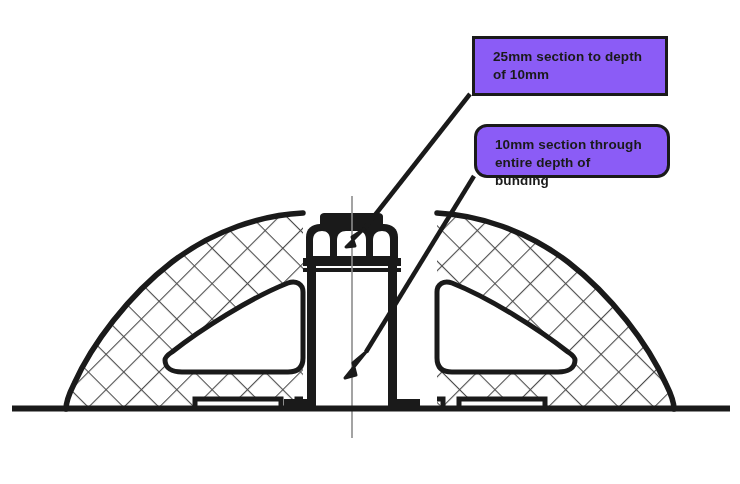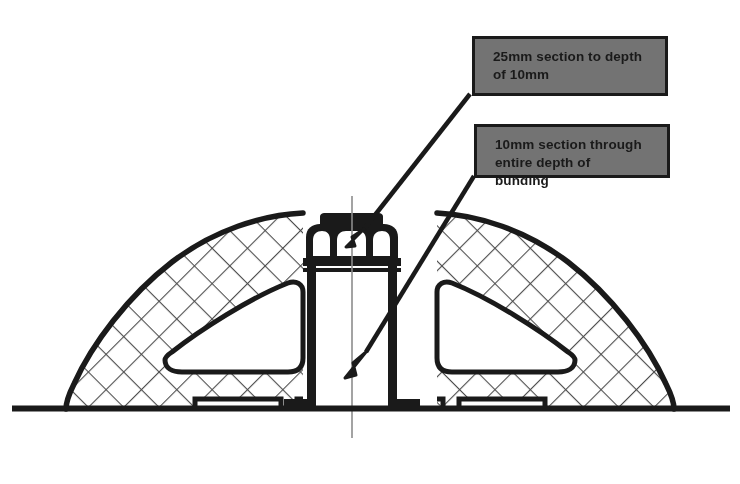--- a/index.html
+++ b/index.html
@@ -20,21 +20,21 @@
   #diagram-svg {
     position: absolute;
     left: 0;
     top: 0;
     width: 740px;
     height: 484px;
     display: block;
   }
   .callout-box {
     position: absolute;
-    background: #737373;
+    background: #8b5cf6;
     border: 3px solid #1a1a1a;
     box-sizing: border-box;
     padding: 9px 20px 10px 18px;
   }
   .callout-text {
     font-family: "Liberation Sans", sans-serif;
     font-size: 13.5px;
     font-weight: bold;
     line-height: 1.33;
     color: #1a1a1a;
@@ -45,20 +45,21 @@
     left: 472px;
     top: 36px;
     width: 196px;
     height: 60px;
   }
   #callout-2 {
     left: 474px;
     top: 124px;
     width: 196px;
     height: 54px;
+    border-radius: 13px;
   }
 </style>
 </head>
 <body>
 
 <div id="stage">
 
   <svg id="diagram-svg" viewBox="0 0 740 484" xmlns="http://www.w3.org/2000/svg">
     <defs>
       <pattern id="crosshatch" width="25" height="25" patternUnits="userSpaceOnUse" patternTransform="rotate(45 0 0)">

